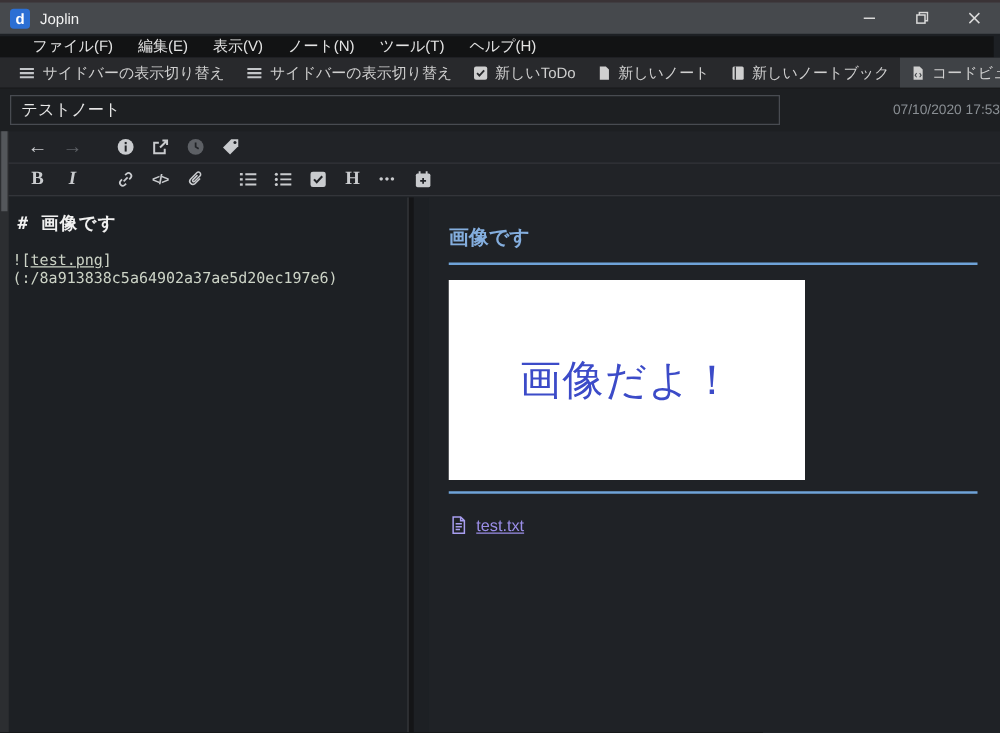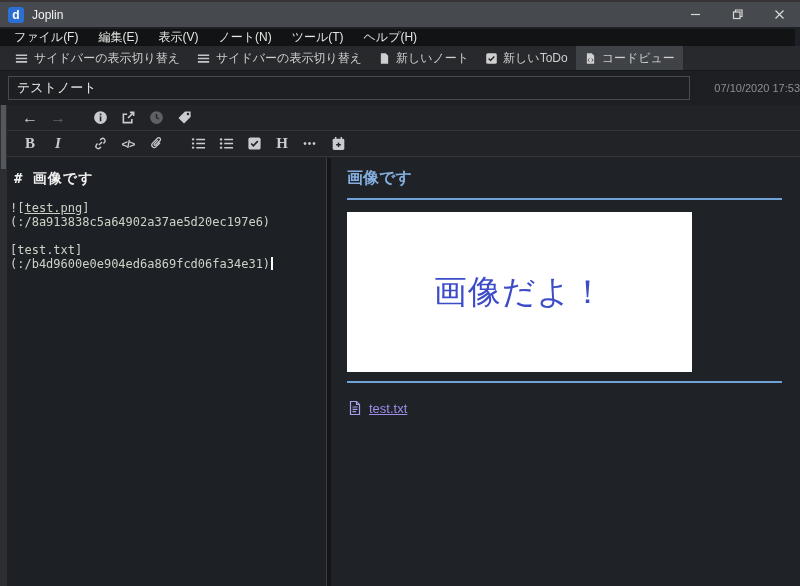--- a/index.html
+++ b/index.html
@@ -13,38 +13,38 @@
   .app-logo { width:16px; height:16px; margin-left:8px; border-radius:3px; background:#2b6fd4;
               color:#fff; font-weight:bold; font-size:12px; line-height:16px; text-align:center; }
   .app-title { color:#f2f2f2; font-size:12px; margin-left:8px; }
   .win-controls { margin-left:auto; display:flex; height:100%; }
   .win-btn { width:42px; height:100%; display:flex; align-items:center; justify-content:center;
              color:#d8d8d8; font-size:12px; }
   .win-btn svg { display:block; }
 
   
   .menubar { position:absolute; top:29px; left:0; right:5px; height:17px; background:#121314;
-             display:flex; align-items:center; padding-left:4px; }
+             display:flex; align-items:center; padding-left:16px; }
   .menu-item { color:#e4e4e4; font-size:12px; padding:0 10px; line-height:17px; }
 
   
   .toolbar { position:absolute; top:46px; left:0; right:0; height:25px; background:#28292c;
              display:flex; align-items:center; padding-left:6px; border-bottom:1px solid #17181a;
              overflow:hidden; }
   .tb-btn { display:flex; align-items:center; gap:5px; color:#cfcfcf; font-size:12px;
             padding:0 8px; height:25px; white-space:nowrap; }
   .tb-btn .ic { color:#c4c6c9; }
   .tb-btn.active { background:#3f4246; }
   .ic { width:15px; height:15px; display:block; }
   .ic-sm { width:13px; height:13px; display:block; }
 
   
   .note-header { position:absolute; top:71px; left:0; right:0; height:34px; background:#1d1f22;
                  display:flex; align-items:center; }
-  .note-title-input { margin-left:8px; width:682px; height:24px; background:#1d1f22;
+  .note-title-input { margin-left:8px; width:616px; height:24px; background:#1d1f22;
                       border:1px solid #484b51; color:#e6e6e6; font-size:13px; padding:1px 8px; }
   .note-timestamp { margin-left:auto; color:#8a8f94; font-size:11px; }
 
   
   .edit-toolbar { position:absolute; top:105px; left:0; right:0; height:53px; background:#212327; }
   .et-row { display:flex; align-items:center; height:26px; padding-left:16px; gap:0; }
   .et-row.row1 { border-bottom:1px solid #33353a; }
   .et-row.row2 { border-bottom:1px solid #33353a; }
   .et-btn { width:28px; height:24px; display:flex; align-items:center; justify-content:center;
             color:#c9cbce; }
@@ -68,24 +68,24 @@
   .md-heading { color:#f0f0f0; font-family:"DejaVu Sans Mono","Liberation Mono",monospace;
                 font-weight:bold; font-size:14px; letter-spacing:1px; }
   .md-line { color:#ccd3c6; font-family:"DejaVu Sans Mono","Liberation Mono",monospace;
              font-size:12px; margin-left:-4px; }
   .md-line .lnk { text-decoration:underline; }
   .md-line-1 { margin-top:13px; }
   .md-heading-2 { margin-top:33px; }
   .md-line-2 { margin-top:14px; }
   .caret { display:inline-block; width:1.5px; height:13px; background:#ffffff; vertical-align:-2px; margin-left:1px; }
 
-  .preview-pane { flex:1; background:#1f2226; padding:8px 18px 0 16px; margin-left:4px; }
+  .preview-pane { flex:1; background:#1f2226; padding:20px 18px 0 16px; margin-left:16px; }
   .pv-h1 { color:#84aede; font-size:16px; font-weight:bold; margin-top:2px; }
   .pv-hr { border:none; border-bottom:2px solid #6fa3d8; margin-top:9px; }
-  .pv-image { margin-top:12px; width:345px; height:160px; background:#ffffff;
+  .pv-image { margin-top:12px; width:285px; height:160px; background:#ffffff;
               display:flex; align-items:center; justify-content:center; }
   .pv-image-text { color:#3c4bc8; font-size:33px; font-weight:500; letter-spacing:1px; }
   .pv-h1-2 { margin-top:36px; }
   .attachment-row { margin-top:17px; display:flex; align-items:center; gap:6px; }
   .attachment-row .ic { color:#a89ef0; width:16px; height:16px; }
   .attachment-link { color:#9b8ee8; font-size:13px; text-decoration:underline; }
 </style>
 </head>
 <body>
 
@@ -131,30 +131,37 @@
       <span>サイドバーの表示切り替え</span>
     </div>
     <div class="tb-btn">
       <svg class="ic" viewBox="0 0 16 16">
           <path d="M2 4.5h12M2 8h12M2 11.5h12" stroke="currentColor" stroke-width="1.8" fill="none"></path>
         </svg>
       <span>サイドバーの表示切り替え</span>
     </div>
     <div class="tb-btn">
       <svg class="ic-sm" viewBox="0 0 16 16">
-          <path d="M3.5 1.5h6L12.5 4.5v10h-9z" fill="currentColor"></path>
-        </svg>
-      <span>新しいノート</span>
-    </div>
-    <div class="tb-btn">
-      <svg class="ic-sm" viewBox="0 0 16 16">
           <rect x="1.5" y="1.5" width="13" height="13" rx="2" fill="currentColor"></rect>
           <path d="M4.5 8l2.3 2.4L11.5 5.4" stroke="#28292c" stroke-width="1.8" fill="none"></path>
         </svg>
       <span>新しいToDo</span>
+    </div>
+    <div class="tb-btn">
+      <svg class="ic-sm" viewBox="0 0 16 16">
+          <path d="M3.5 1.5h6L12.5 4.5v10h-9z" fill="currentColor"></path>
+        </svg>
+      <span>新しいノート</span>
+    </div>
+    <div class="tb-btn">
+      <svg class="ic-sm" viewBox="0 0 16 16">
+          <rect x="2.5" y="1.5" width="11" height="13" rx="1.5" fill="currentColor"></rect>
+          <line x1="5.2" y1="1.5" x2="5.2" y2="14.5" stroke="#28292c" stroke-width="1.2"></line>
+        </svg>
+      <span>新しいノートブック</span>
     </div>
     <div class="tb-btn active">
       <svg class="ic-sm" viewBox="0 0 16 16">
           <path d="M3.5 1.5h6L12.5 4.5v10h-9z" fill="currentColor"></path>
           <path d="M6.5 8l-1.5 2 1.5 2M9.5 8l1.5 2-1.5 2" stroke="#3f4246" stroke-width="1" fill="none"></path>
         </svg>
       <span>コードビュー</span>
     </div>
 
   </div>
@@ -271,21 +278,20 @@
   </div>
 
   <div class="content">
     <div class="left-scrollbar">
       <div class="thumb"></div>
     </div>
 
     <div class="editor-pane">
       <div class="md-heading"># 画像です</div>
       <div class="md-line md-line-1"><span>![</span><span class="lnk">test.png</span><span>](:/8a913838c5a64902a37ae5d20ec197e6)</span></div>
-      <div class="md-line md-line-2"><span>[</span><span>test.txt</span><span>](:/b4d9600e0e904ed6a869fcd06fa34e31)</span><span class="caret"></span></div>
     </div>
 
     <div class="preview-pane">
       <div class="pv-h1">画像です</div>
       <div class="pv-hr"></div>
       <div class="pv-image">
         <span class="pv-image-text">画像だよ！</span>
       </div>
       <div class="pv-hr"></div>
       <div class="attachment-row">

